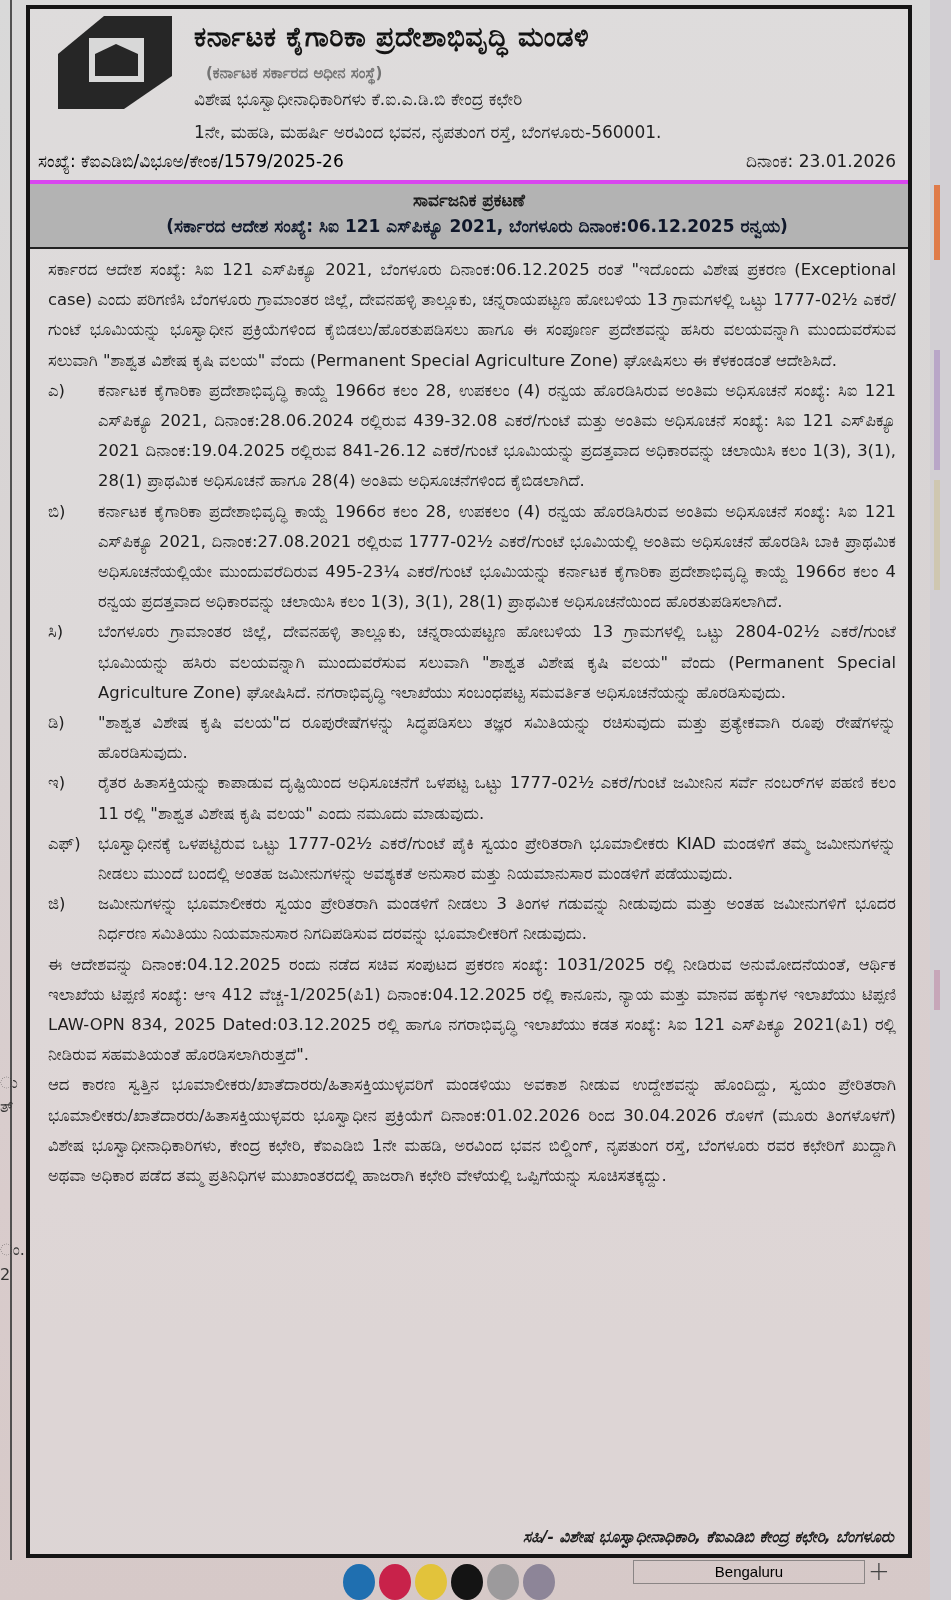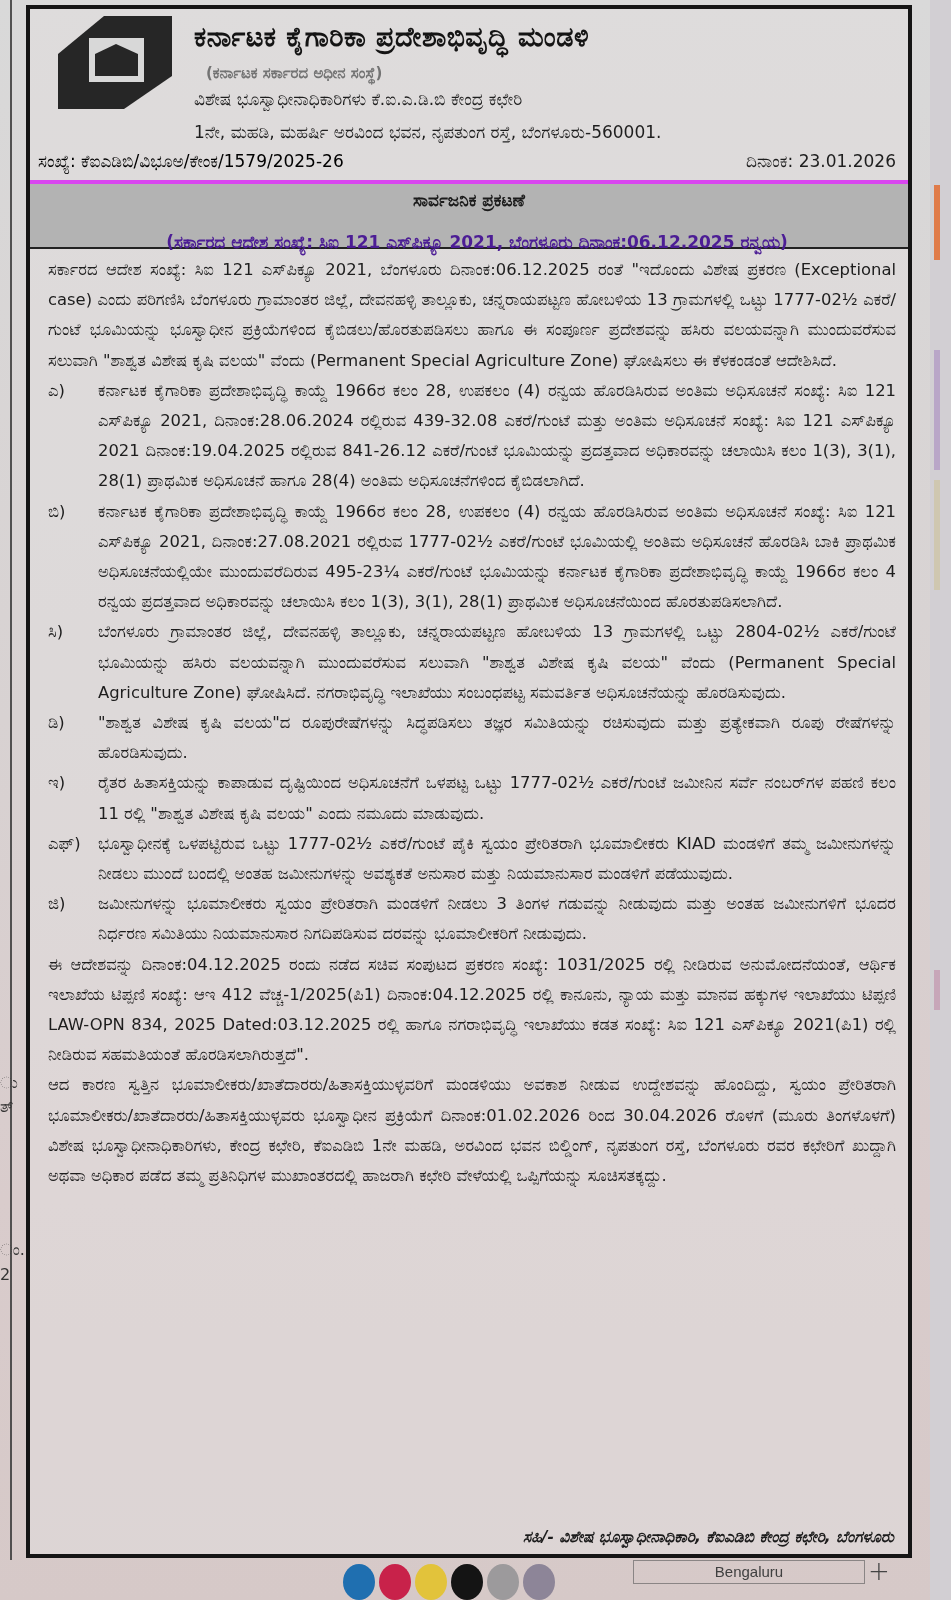--- a/index.html
+++ b/index.html
@@ -27,38 +27,38 @@
   .office-line { position: absolute; left: 164px; top: 80px; font-size: 17px; color: #1e1e1e; }
   .address-line { position: absolute; left: 164px; top: 113px; font-size: 17px; color: #1e1e1e; }
   .ref-no { position: absolute; left: 8px; top: 142px; font-size: 17px; color: #000000; }
   .ref-date { position: absolute; right: 12px; top: 142px; font-size: 17px; color: #1e1e1e; }
 
   .banner {
     position: relative; height: 63px; background: #b3b3b3;
     border-bottom: 2px solid #222; text-align: center;
   }
   .banner-title { display: block; padding-top: 6px; font-size: 17px; font-weight: bold; color: #1b1b1b; }
-  .banner-sub { display: block; margin-top: 22px; font-size: 17px; font-weight: bold; color: #4c1d95; padding-left: 16px; }
+  .banner-sub { display: block; margin-top: 6px; font-size: 17px; font-weight: bold; color: #0f172a; padding-left: 16px; }
 
   .body { padding: 6px 12px 0 10px; font-size: 16.4px; line-height: 30.2px; text-align: justify; color: #1d1d1d; margin-left: 8px; }
   .para { margin: 0; }
   .item { display: flex; margin: 0; }
   .item .marker { flex: 0 0 50px; }
   .item .text { flex: 1; text-align: justify; }
   .signature {
     position: absolute; right: 14px; bottom: 8px;
     font-size: 15.5px; font-weight: bold; font-style: italic; color: #1b1b1b;
   }
 
   .footer { position: absolute; top: 1562px; left: 0; width: 951px; height: 38px; }
   .reg-dots { position: absolute; left: 343px; top: 2px; display: flex; gap: 4px; }
   .reg-dot { width: 32px; height: 36px; border-radius: 50%; }
   .edition-box {
     position: absolute; left: 633px; top: 1560px; width: 230px; height: 22px;
-    border: 1px solid #8a8585; font-size: 15px; color: #404040;
+    border: 1px solid #8a8585; font-size: 15px; color: #000000;
     font-family: "Liberation Sans", sans-serif; text-align: center; line-height: 22px;
   }
   .crop-plus { position: absolute; left: 868px; top: 1556px; font-size: 26px; color: #444; font-family: "DejaVu Sans", sans-serif; font-weight: 200; }
 </style>
 </head>
 <body>
 
 <div class="left-col-line"></div>
 <div class="bleed" style="top:1073px;">ು</div>
 <div class="bleed" style="top:1097px;">ತ್</div>

